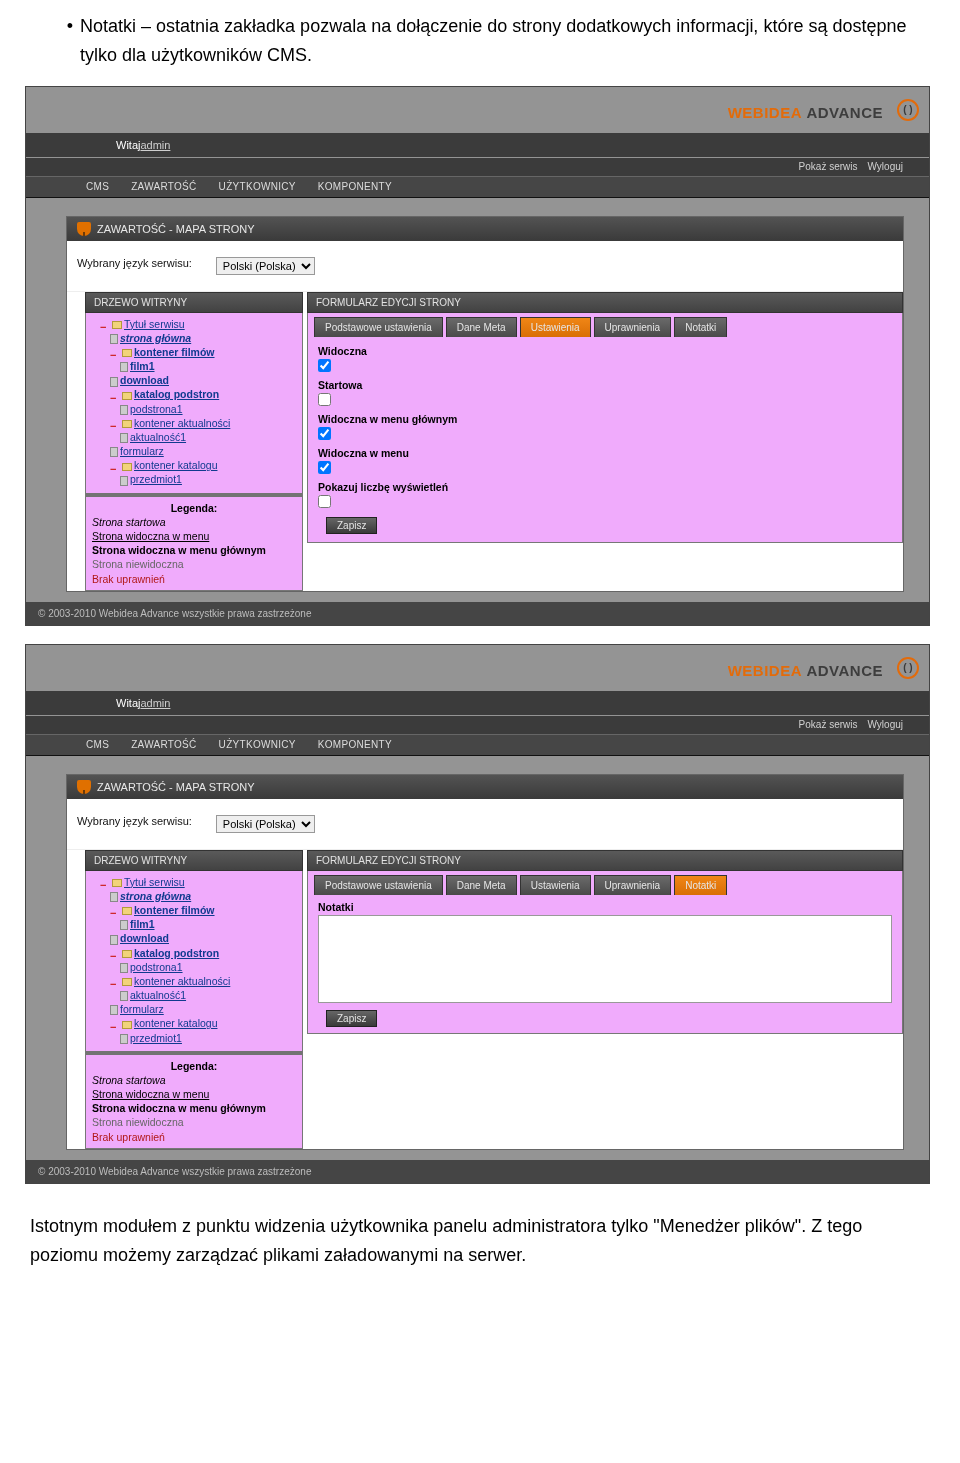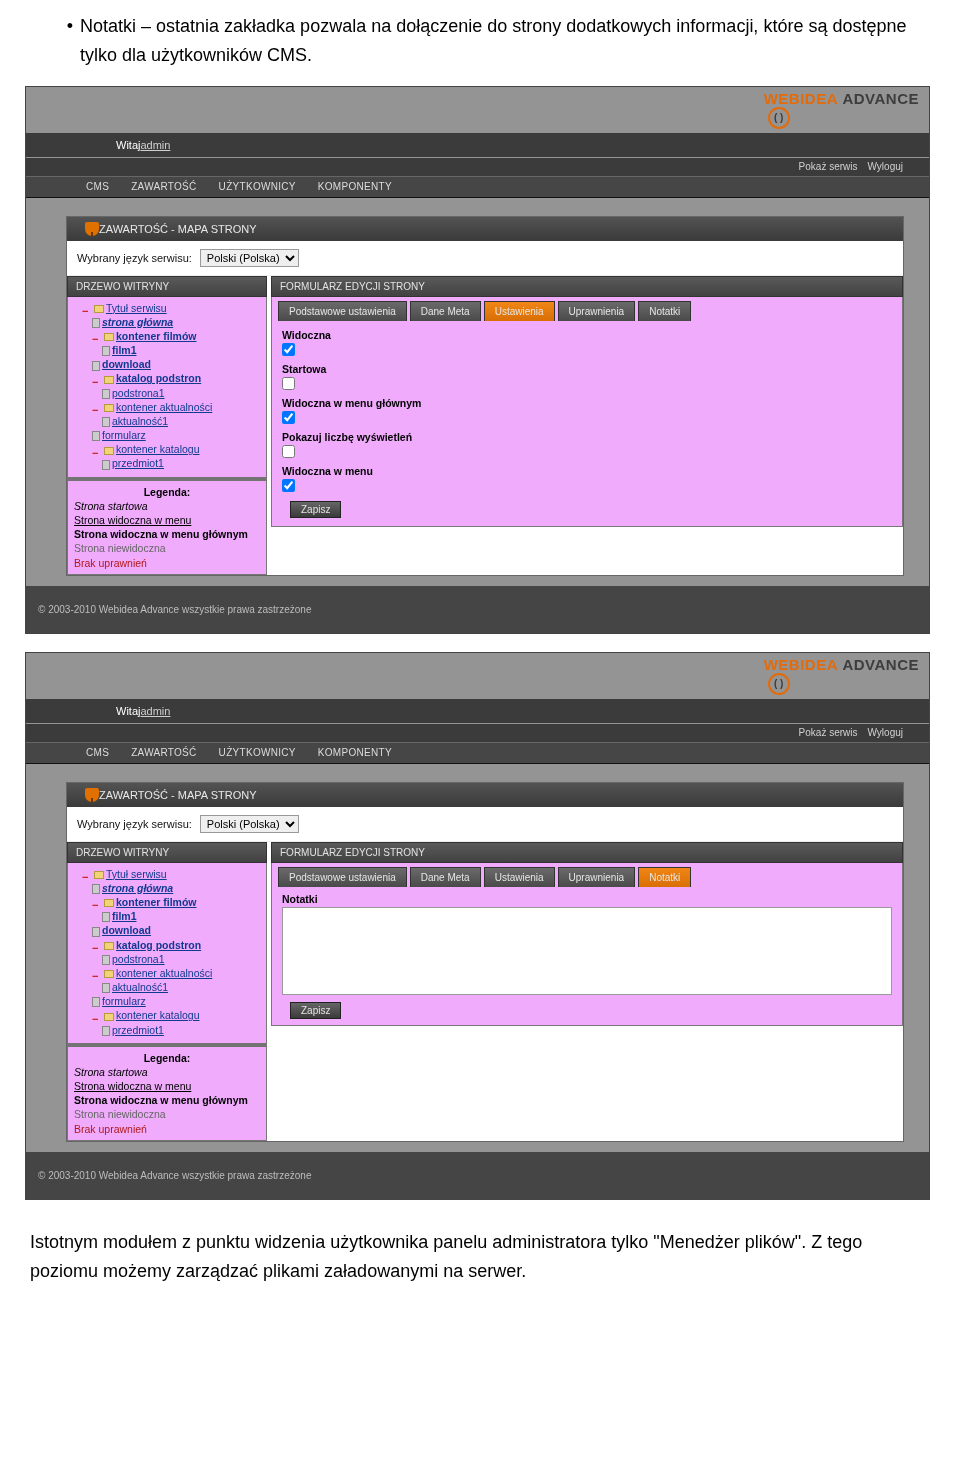--- a/index.html
+++ b/index.html
@@ -8,45 +8,45 @@
 
   .doc-text { padding: 12px 30px 8px 40px; font-size: 18px; line-height: 1.6; }
   .bullet { display: flex; align-items: flex-start; }
   .bullet .dot { width: 20px; display: inline-block; flex-shrink:0; text-align:center; margin-left:20px; }
   .bullet .btxt { flex:1; }
 
   .cms-shot { border:1px solid #444; margin: 8px 25px 18px 25px; background:#949494; width:905px; }
   .cms-inner { background:#949494; }
 
   .topbar { display:flex; justify-content:flex-end; align-items:center; height:46px; padding-right:10px; background:#949494; }
-  .brand { display:flex; align-items:flex-start; gap:0;flex-direction:column; }
+  .brand { display:flex; align-items:flex-end; gap:10px; }
   .brand-text { font-weight:bold; letter-spacing:0.5px; }
   .brand-web { color:#e36b0a; font-size:15px; }
   .brand-adv { color:#3d3d3d; font-size:15px; }
   .brand-logo { display:inline-block; width:22px; height:22px; border-radius:50%; border:2px solid #e36b0a; color:#3a3a3a; font-size:10px; text-align:center; line-height:18px; font-weight:bold; margin-left:4px; }
 
   .welcomebar { height:24px; background:#3b3b3b; color:#fff; font-size:11px; display:flex; align-items:center; padding-left:90px; }
   .welcomebar a { color:#cfcfcf; text-decoration:underline; }
   .accountbar { height:18px; background:#3b3b3b; display:flex; justify-content:flex-end; align-items:center; gap:10px; padding-right:26px; margin-top:1px; }
   .accountbar a { color:#d0d0d0; font-size:10px; text-decoration:none; }
 
   .navbar { height:22px; background:#464646; border-top:1px solid #666; border-bottom:1px solid #111; display:flex; align-items:center; padding-left:60px; gap:22px; }
   .navbar a { color:#dcdcdc; font-size:10px; text-decoration:none; letter-spacing:0.3px; }
 
   .content-area { padding:18px 25px 10px 40px; background:#949494; }
   .panel { background:#fff; border:1px solid #666; }
-  .panel-header { background:linear-gradient(#535353,#3a3a3a); color:#e8e8e8; font-size:11px; padding:5px 18px; display:flex; align-items:center; }
+  .panel-header { background:linear-gradient(#535353,#3a3a3a); color:#e8e8e8; font-size:11px; padding:5px 10px; display:flex; align-items:center; gap:6px; }
   .tree-icon { display:inline-block; width:14px; height:14px; background:#e07000; border-radius:2px 2px 50% 50%; position:relative; }
   .tree-icon:before { content:""; position:absolute; left:6px; top:10px; width:2px; height:4px; background:#6b3a0a; }
 
-  .lang-row { padding:8px 10px; font-size:11px; color:#111; display:flex; align-items:center; gap:8px; border-bottom:1px solid #eee; }
+  .lang-row { padding:16px 10px; font-size:11px; color:#111; display:flex; gap:24px; border-bottom:1px solid #eee; }
   .lang-row select { font-size:11px; border:1px solid #999; background:#efefef; padding:1px 2px; }
 
   .cols { display:flex; }
-  .col-left { width:200px; border-right:0; }
+  .col-left { width:236px; border-right:0;padding-left:18px; }
   .col-right { flex:1; margin-left:4px; }
 
   .col-head { background:linear-gradient(#5a5a5a,#424242); color:#e2e2e2; font-size:10px; padding:4px 8px; border:1px solid #333; }
   .col-body { border:1px solid #777; border-top:0; background:#f0abfc; }
 
   .tree { padding:4px 4px 6px 4px; font-size:10.5px; line-height:1.35; }
   .tree ul { list-style:none; margin:0; padding:0 0 0 10px; }
   .tree li { white-space:nowrap; }
   .lic { display:inline-block; width:10px; height:10px; vertical-align:middle; margin-right:2px; }
   .ic-minus { color:#c22; font-weight:bold; font-size:11px; }
@@ -71,21 +71,21 @@
   .form-body { padding:6px 10px 8px 10px; font-size:10.5px; }
   .form-row { padding:2px 0; }
   .form-row .flabel { font-weight:bold; font-size:10.5px; display:block; margin-bottom:1px; }
   .form-row input[type=checkbox] { margin:1px 0 3px 0; }
   .save-btn { background:linear-gradient(#666,#3a3a3a); color:#e4e4e4; border:1px solid #222; padding:2px 10px; font-size:10px; margin-top:4px; cursor:pointer;margin-left:8px; }
 
   .notes-body { padding:6px 10px; }
   .notes-label { font-weight:bold; font-size:10.5px; }
   .notes-area { width:100%; height:88px; border:1px solid #999; margin-top:2px; resize:none; font-size:11px; }
 
-  .footer { background:#454545; color:#bdbdbd; font-size:10px; padding:18px 12px; }
+  .footer { background:#454545; color:#bdbdbd; font-size:10px; padding:6px 12px; }
 
   .mid-para { padding: 10px 30px 10px 30px; font-size:18px; line-height:1.6; }
 
   .pg-num { position:relative; padding:260px 30px 10px 30px; font-size:15px; }
 </style>
 </head>
 <body>
 
 <div class="page">
 
@@ -196,26 +196,26 @@
                   </div>
                   <div class="form-row">
                     <span class="flabel">Startowa</span>
                     <input type="checkbox" style="">
                   </div>
                   <div class="form-row">
                     <span class="flabel">Widoczna w menu głównym</span>
                     <input type="checkbox" checked="" style="">
                   </div>
                   <div class="form-row">
+                    <span class="flabel">Widoczna w menu</span>
+                    <input type="checkbox" checked="" style="">
+                  </div>
+                  <div class="form-row">
                     <span class="flabel">Pokazuj liczbę wyświetleń</span>
                     <input type="checkbox" style="">
-                  </div>
-                  <div class="form-row">
-                    <span class="flabel">Widoczna w menu</span>
-                    <input type="checkbox" checked="" style="">
                   </div>
                   <button class="save-btn">Zapisz</button>
                 </div>
               </div>
             </div>
           </div>
         </div>
       </div>
       <div class="footer">© 2003-2010 Webidea Advance wszystkie prawa zastrzeżone</div>
     </div>

